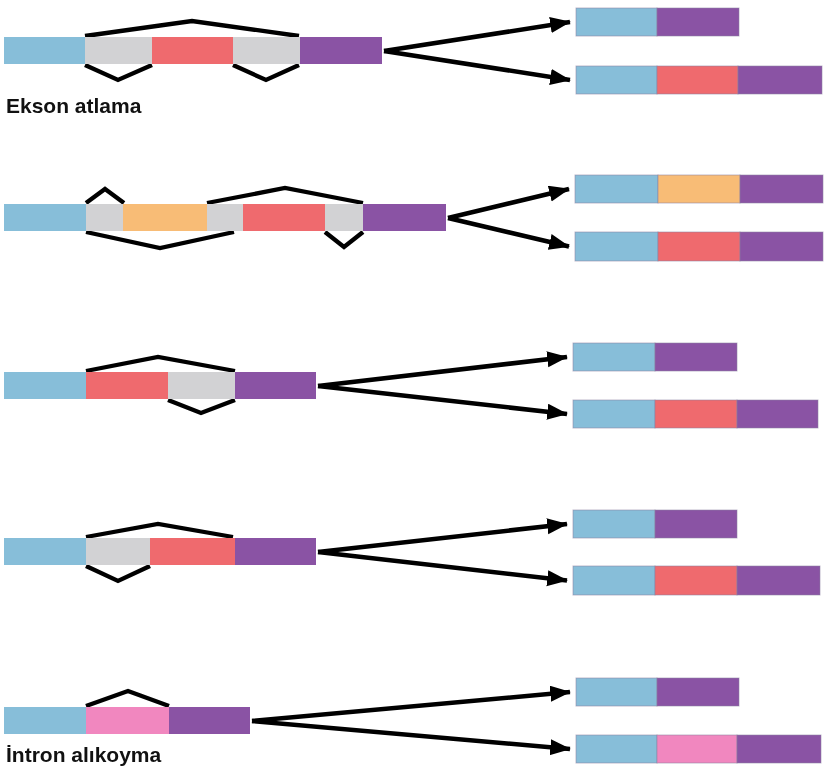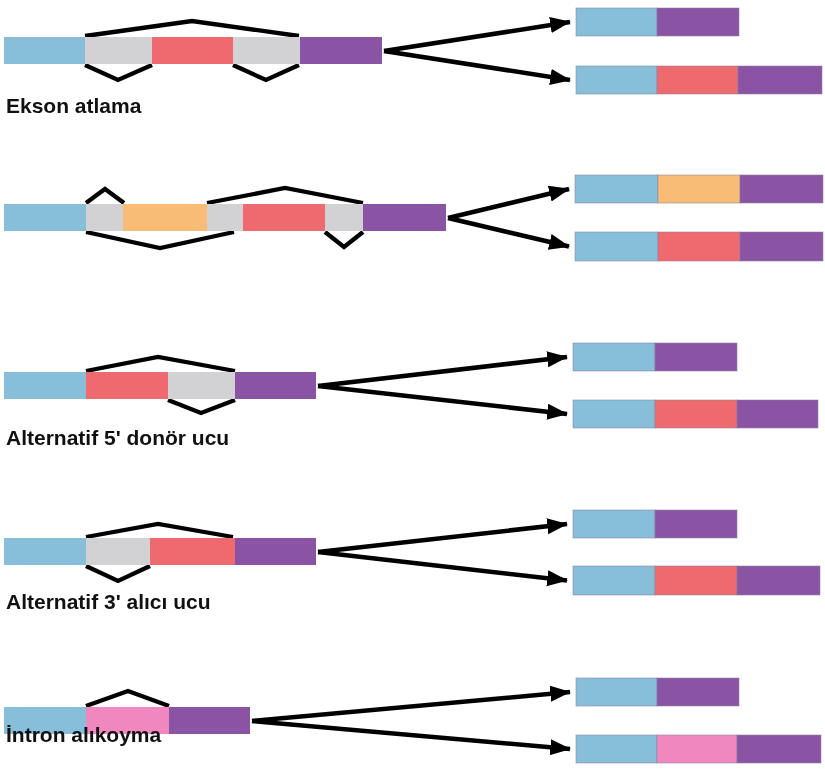--- a/index.html
+++ b/index.html
@@ -8,21 +8,21 @@
   .lbl{
     position:absolute;left:6px;
     font-family:"Liberation Sans",sans-serif;
     font-weight:bold;font-size:21px;line-height:24px;
     color:#111111;white-space:nowrap;
   }
   .lbl-0{top:94px}
   .lbl-1{top:261px}
   .lbl-2{top:426px}
   .lbl-3{top:590px}
-  .lbl-4{top:723px}
+  .lbl-4{top:743px}
 </style>
 </head>
 <body>
 
 <div id="canvas">
   <svg id="diagram-svg" width="825" height="784" viewBox="0 0 825 784" xmlns="http://www.w3.org/2000/svg">
     <defs>
       <marker id="arrowhead" markerWidth="5" markerHeight="4" refX="4.4" refY="1.8" orient="auto" markerUnits="strokeWidth">
         <path d="M0,0 L4.6,1.8 L0,3.6 Z" fill="#000000"></path>
       </marker>
@@ -96,16 +96,14 @@
         <rect x="576" y="678" width="81" height="28" fill="#87BED9" stroke="#8d82a0" stroke-width="1" stroke-opacity="0.55"></rect>
         <rect x="657" y="678" width="82" height="28" fill="#8A53A4" stroke="#8d82a0" stroke-width="1" stroke-opacity="0.55"></rect>
         <line x1="252" y1="721" x2="570" y2="749" stroke="#000000" stroke-width="4.5" marker-end="url(#arrowhead)"></line>
         <rect x="576" y="735" width="81" height="28" fill="#87BED9" stroke="#8d82a0" stroke-width="1" stroke-opacity="0.55"></rect>
         <rect x="657" y="735" width="80" height="28" fill="#F187BF" stroke="#8d82a0" stroke-width="1" stroke-opacity="0.55"></rect>
         <rect x="737" y="735" width="84" height="28" fill="#8A53A4" stroke="#8d82a0" stroke-width="1" stroke-opacity="0.55"></rect>
       </g>
   </svg>
 
   <div class="lbl lbl-0">Ekson atlama</div>
-  <div class="lbl lbl-2">Alternatif 5' donör ucu</div>
-  <div class="lbl lbl-3">Alternatif 3' alıcı ucu</div>
   <div class="lbl lbl-4">İntron alıkoyma</div>
 </div>
 
 </body></html>

